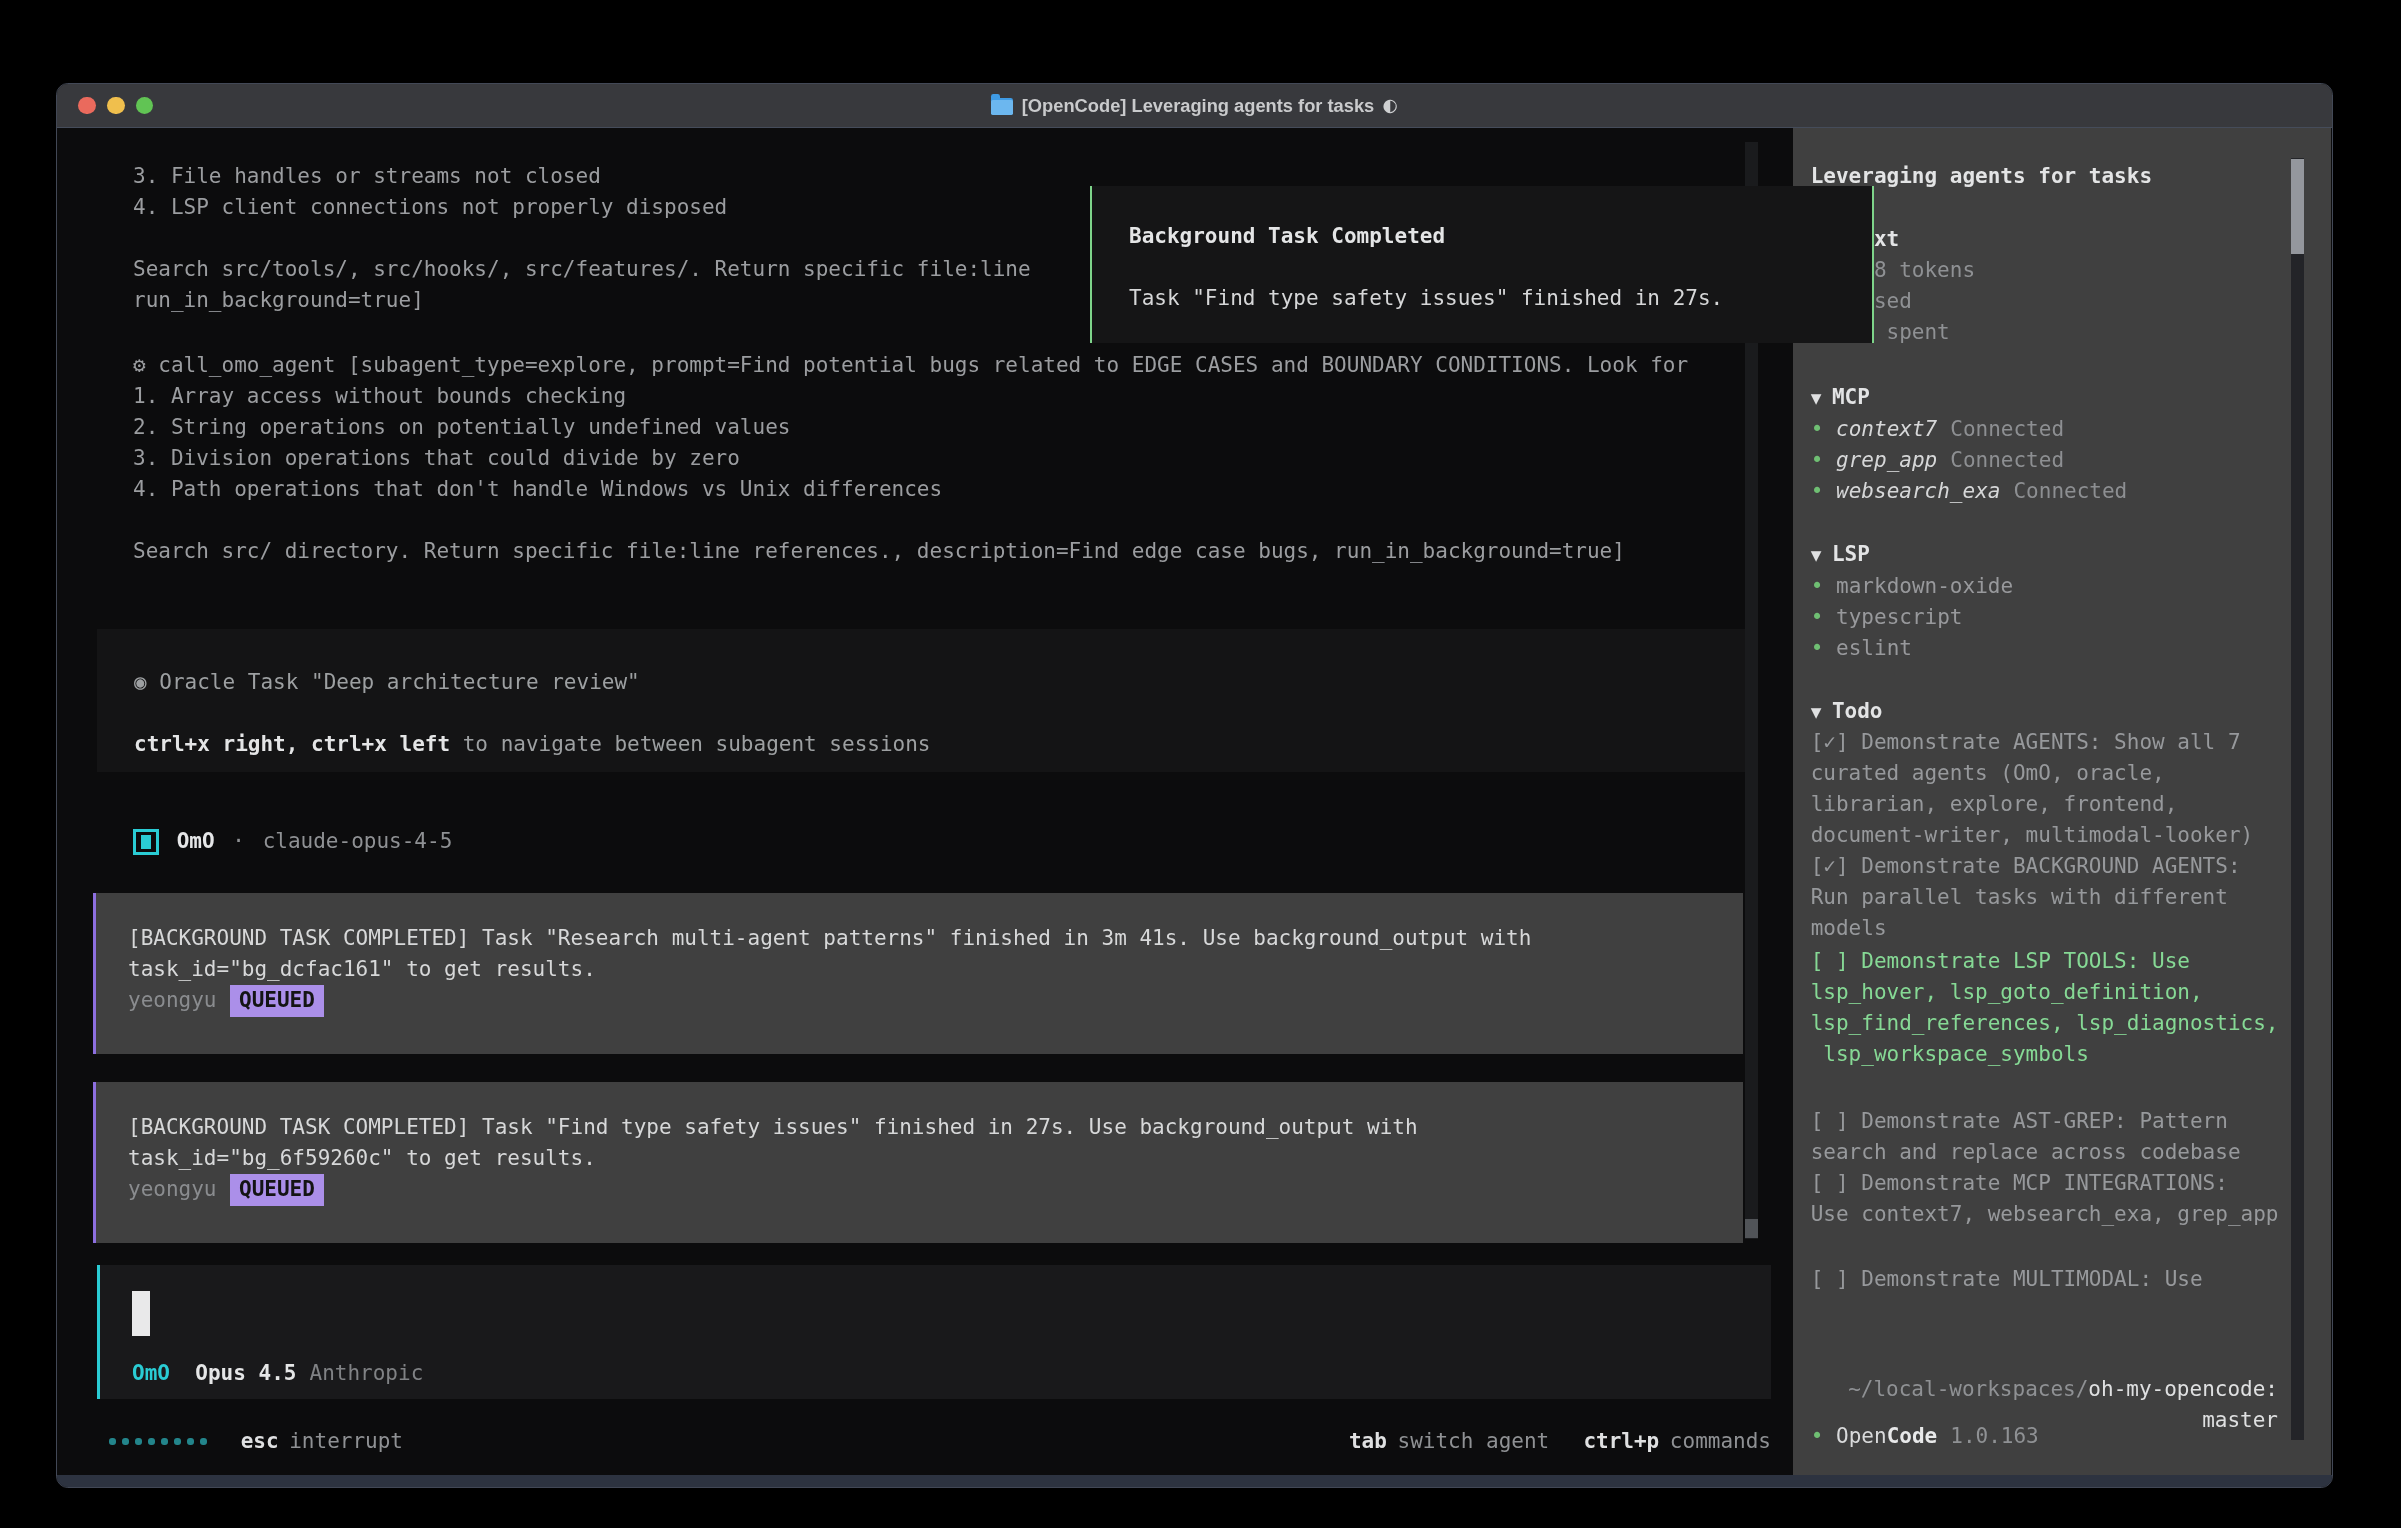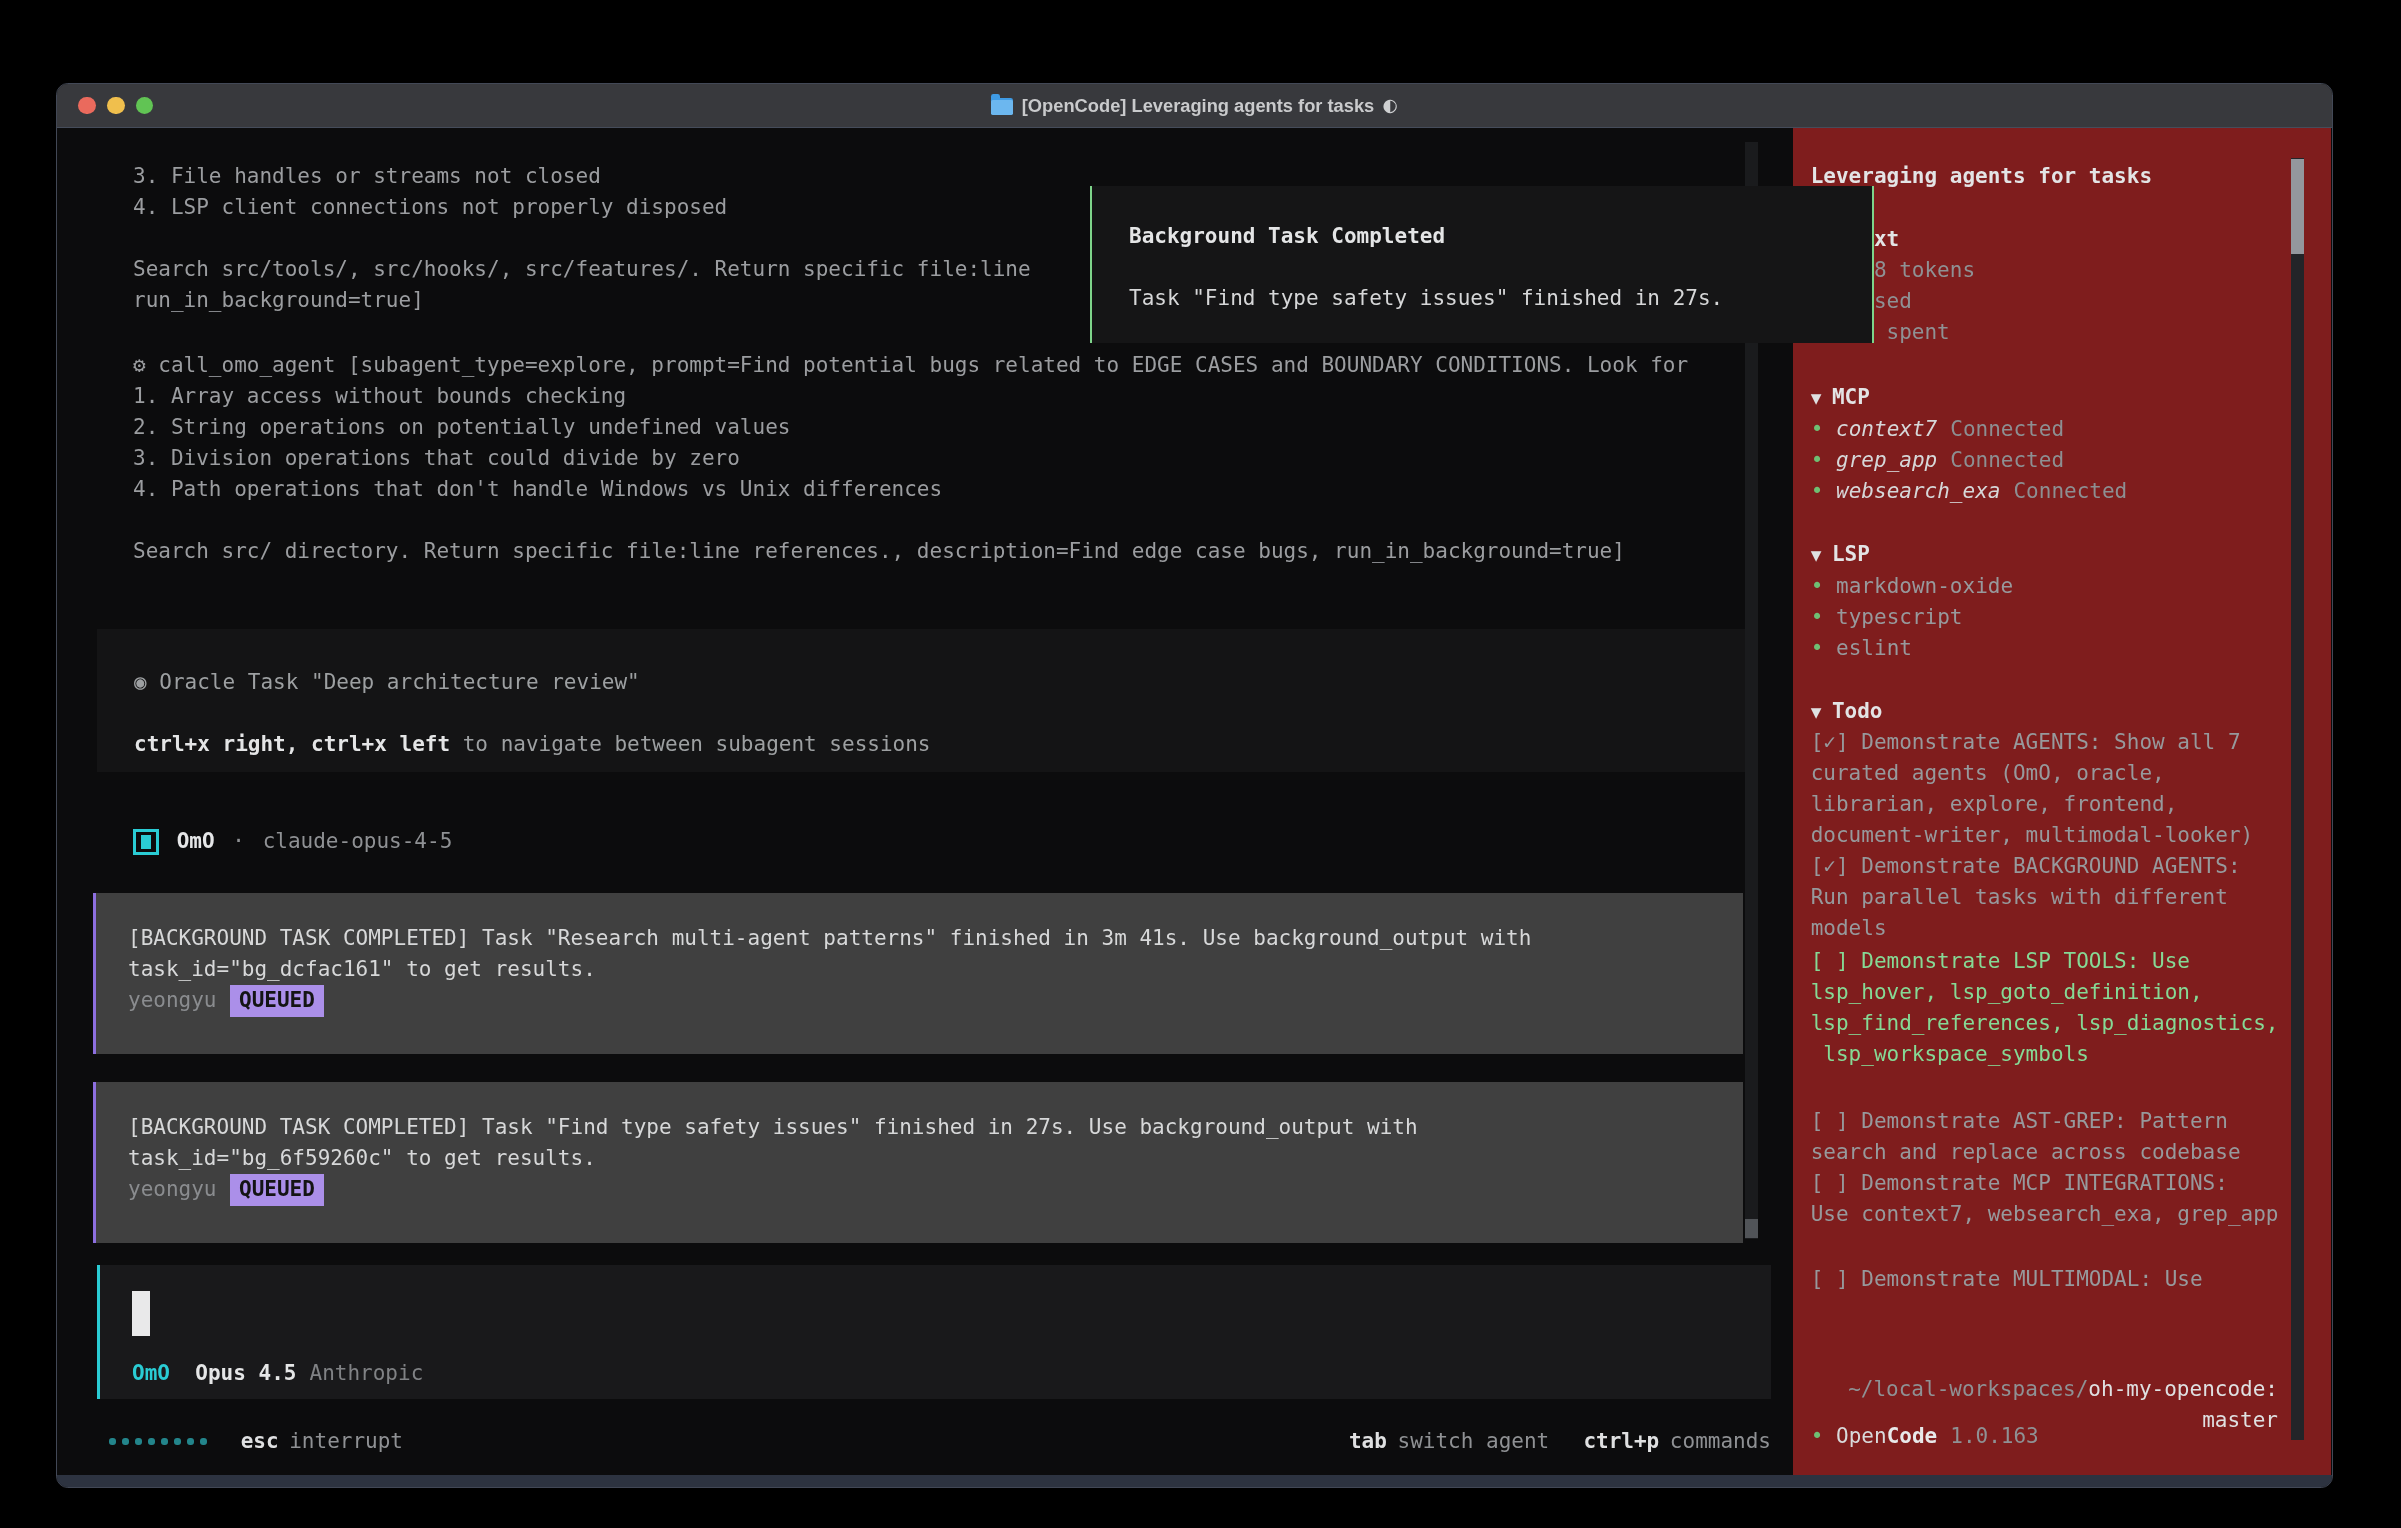--- a/index.html
+++ b/index.html
@@ -68,21 +68,21 @@
   .spinner i { width:6.5px; height:7.7px; border-radius:3px; background:#23858b; }
   .sb-key { color:#dfe0e1; font-weight:bold; }
   .sb-label { color:#8f9194; }
   .sb-left { display:flex; align-items:center; gap:10.6px; }
   .sb-right { margin-left:auto; display:flex; align-items:center; gap:10.6px; }
   .gap40 { width:13px; }
 
   .mainscroll { position:absolute; left:1688px; top:13.6px; width:13px; height:1097px; background:#1a1b1d; }
   .mainscroll .thumb { position:absolute; left:0; top:1077px; width:13px; height:19.5px; background:#515458; }
 
-  .sidebar { position:absolute; left:1736px; top:0; width:538px; height:100%; background:#7f1d1d; }
+  .sidebar { position:absolute; left:1736px; top:0; width:538px; height:100%; background:#404040; }
   .sidebar .sb-block { position:absolute; left:17.7px; right:53px; }
   .sb-title { color:#e3e4e5; font-weight:bold; }
   .sb-head { color:#e3e4e5; font-weight:bold; }
   .sb-dim { color:#8f9194; white-space:pre; }
   .tri { color:#dfe0e1; font-size:17.7px; margin-right:10.6px; }
   .srow { display:flex; align-items:baseline; }
   .bullet { color:#6fbf73; width:25.4px; flex:none; }
   .mcp-name { color:#d6d7d8;font-style:italic; }
   .mcp-status { color:#8d8f92; margin-left:13px; }
   .lsp-name { color:#98999c;text-align:right; }

